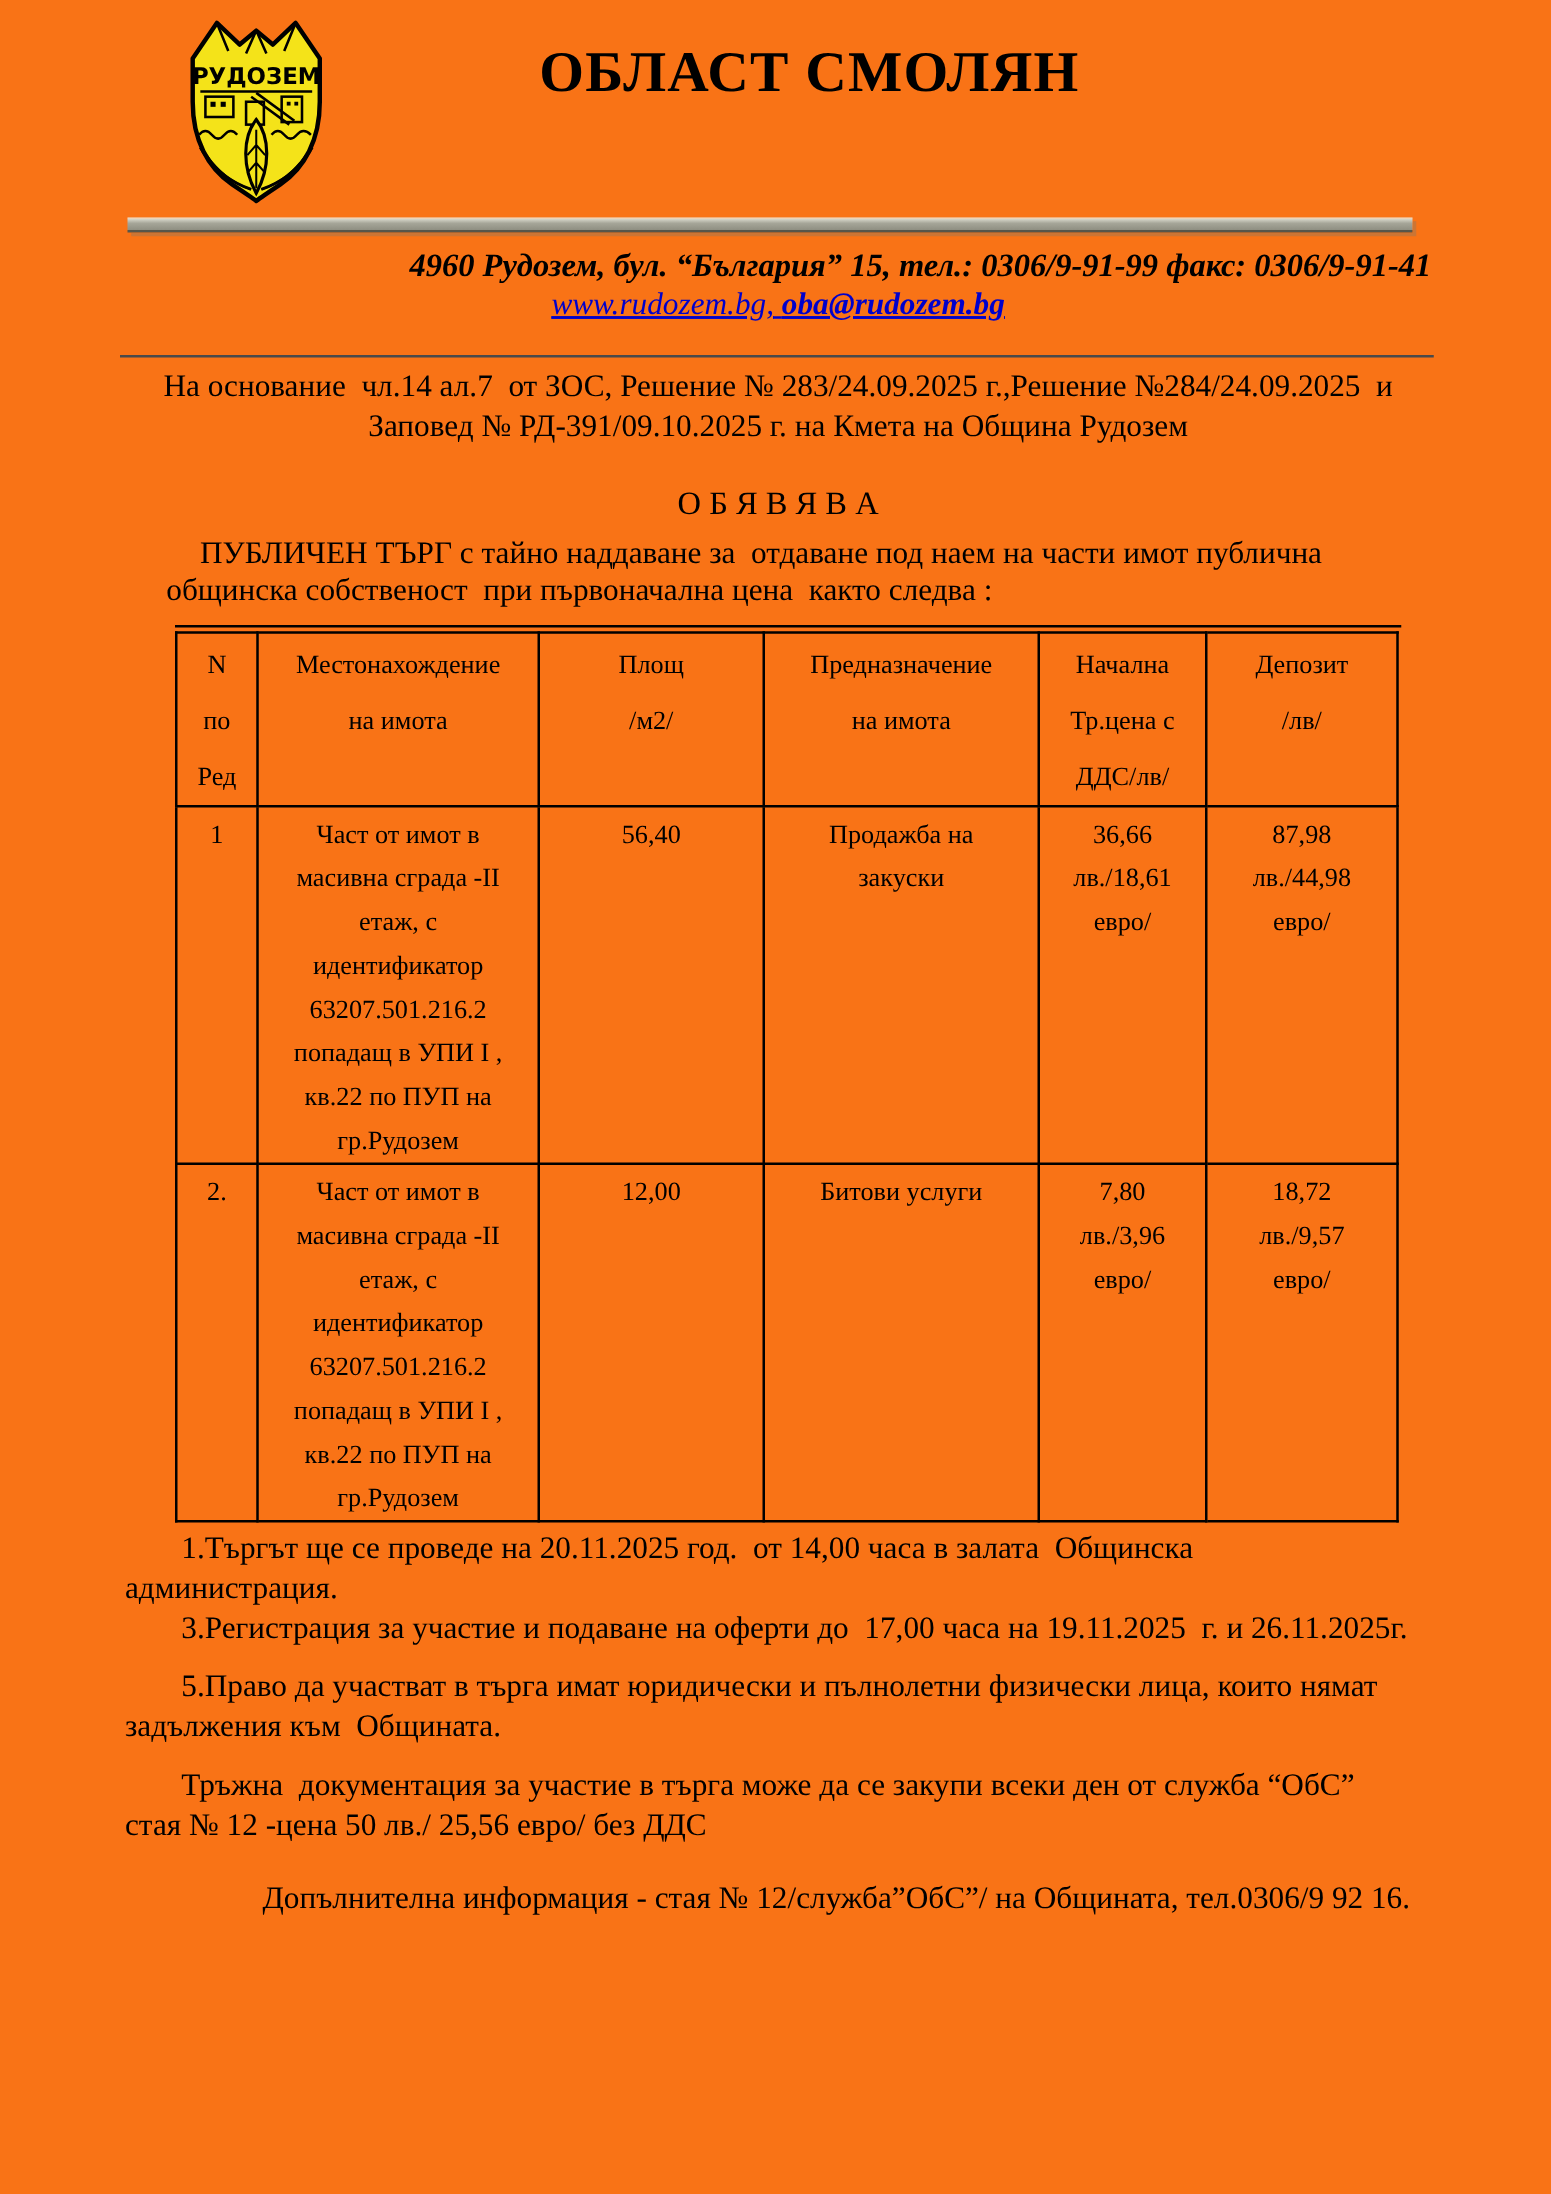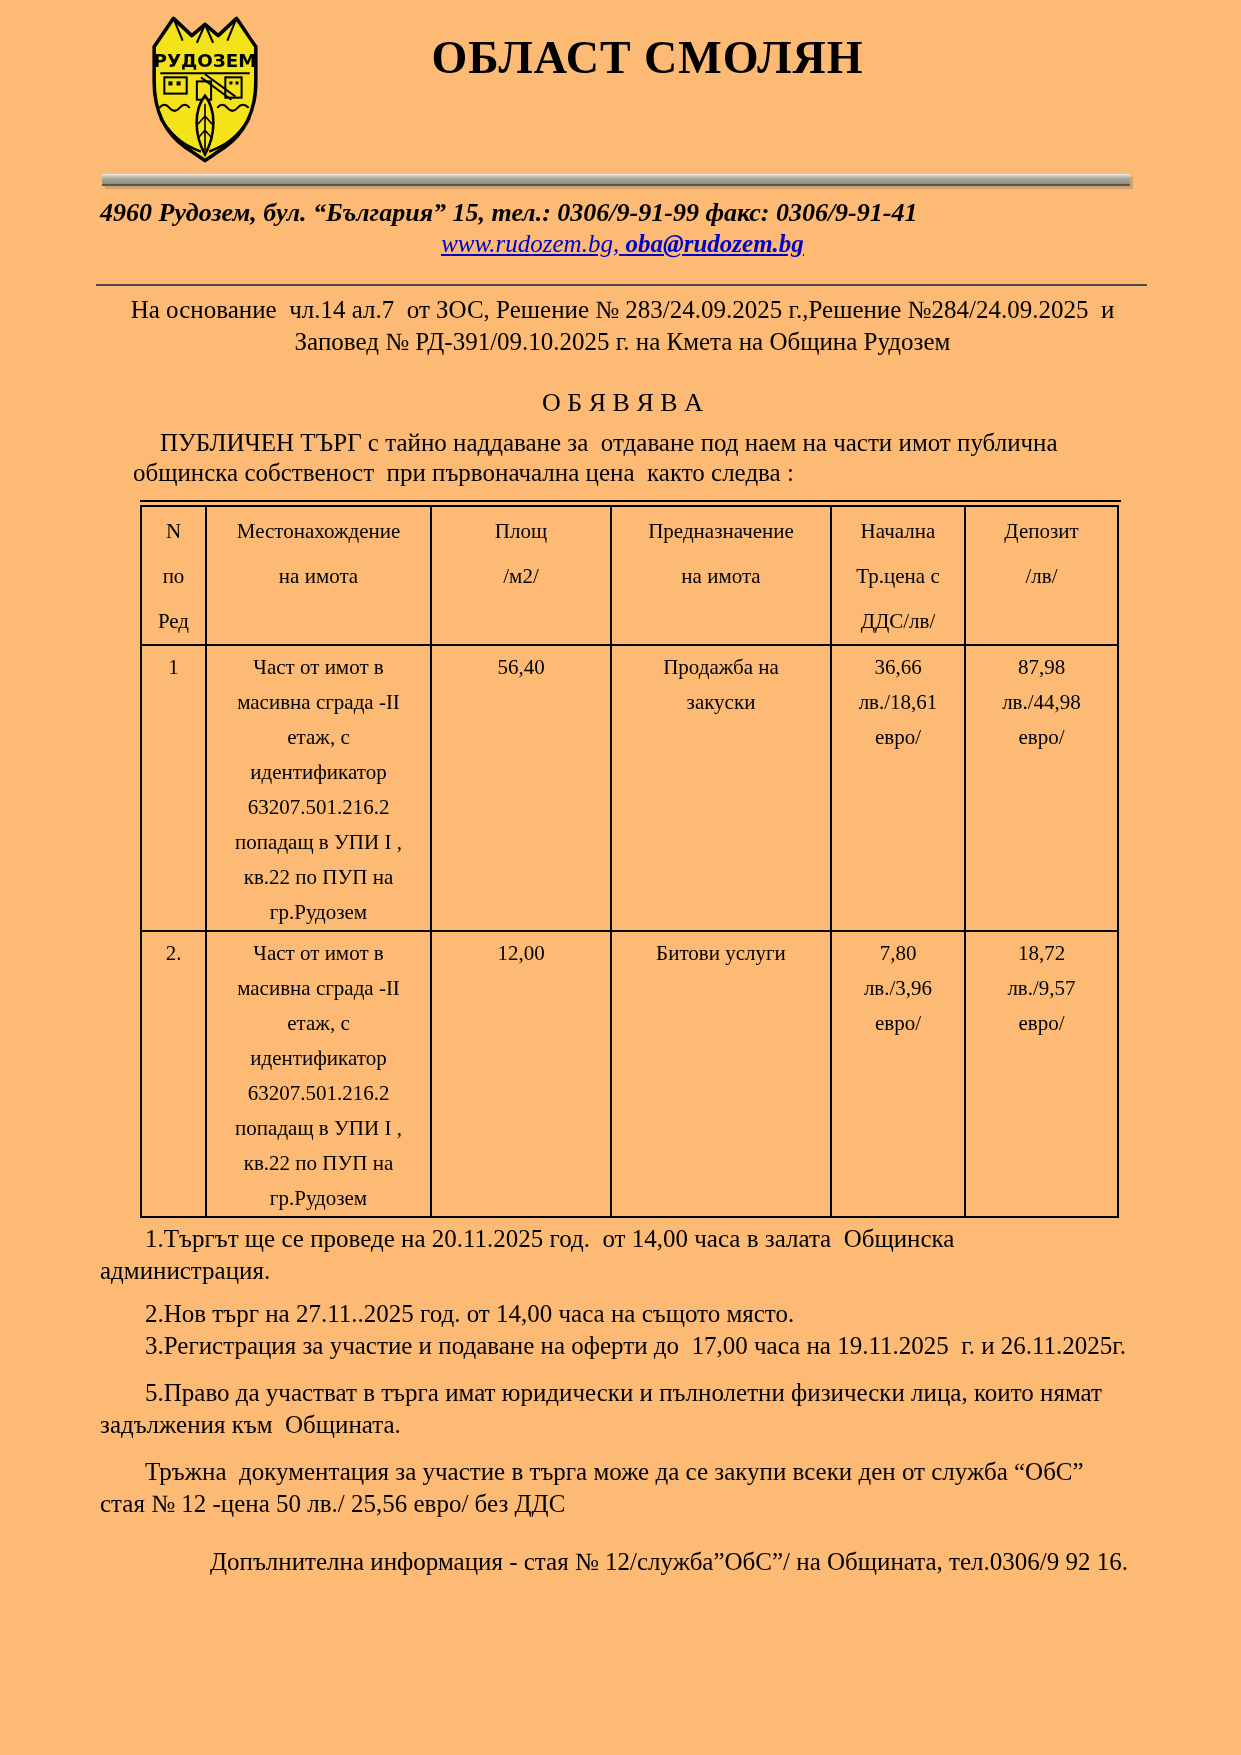--- a/index.html
+++ b/index.html
@@ -1,19 +1,19 @@
 <!DOCTYPE html>
 <html lang="bg"><head>
 <meta charset="utf-8">
 <style>
   html,body{margin:0;padding:0;background:#ffffff;}
   .page{
     position:relative;
     width:1241px;height:1755px;
-    background:#fdba74;color:#000;
+    background:#f97316;color:#000;
     font-family:"Liberation Serif","DejaVu Serif",serif;
     overflow:hidden;
     box-sizing:border-box;
     padding:0 96px 0 100px;
   }
   
   .letterhead{position:relative;height:168px;}
   .logo{position:absolute;left:44px;top:10px;width:122px;height:155px;}
   .head-text{position:absolute;left:150px;right:100px;top:30px;text-align:center;}
   .title{
@@ -24,21 +24,21 @@
   
   .bar3d{
     height:9px;width:1028px;margin-top:6px;margin-left:2px;
     background:linear-gradient(180deg,#d9d9cd 0%,#a6a699 40%,#8f8f82 100%);
     border-top:1px solid #eceade;
     border-bottom:2px solid #56564b;
     box-shadow:3px 3px 0 rgba(120,120,110,0.35);
   }
   
   .address{
-    margin-top:12px;text-align:left;
+    margin-top:12px;text-align:right;
     font-size:26px;font-weight:700;font-style:italic;
     white-space:pre-wrap;
   }
   .links{
     margin-top:2px;text-align:center;font-size:25px;font-style:italic;
     color:#0000cc;text-decoration:underline;
   }
   .links a{color:#0000cc;text-decoration:underline;cursor:pointer;}
   .links a.bold{font-weight:700;}
   
@@ -224,21 +224,20 @@
           <td>18,72
 лв./9,57
 евро/</td>
         </tr>
       </tbody>
     </table>
   </div>
 
   <p class="item i0">1.Търгът ще се проведе на 20.11.2025 год.  от 14,00 часа в залата  Общинска
 администрация.</p>
-  <p class="item i1">2.Нов търг на 27.11..2025 год. от 14,00 часа на същото място.</p>
   <p class="item i2">3.Регистрация за участие и подаване на оферти до  17,00 часа на 19.11.2025  г. и 26.11.2025г.</p>
   <p class="item i4">5.Право да участват в търга имат юридически и пълнолетни физически лица, които нямат
 задължения към  Общината.</p>
 
   <p class="docs">Тръжна  документация за участие в търга може да се закупи всеки ден от служба “ОбС”
 стая № 12 -цена 50 лв./ 25,56 евро/ без ДДС</p>
 
   <p class="moreinfo">Допълнителна информация - стая № 12/служба”ОбС”/ на Общината, тел.0306/9 92 16.</p>
 
 </div>

